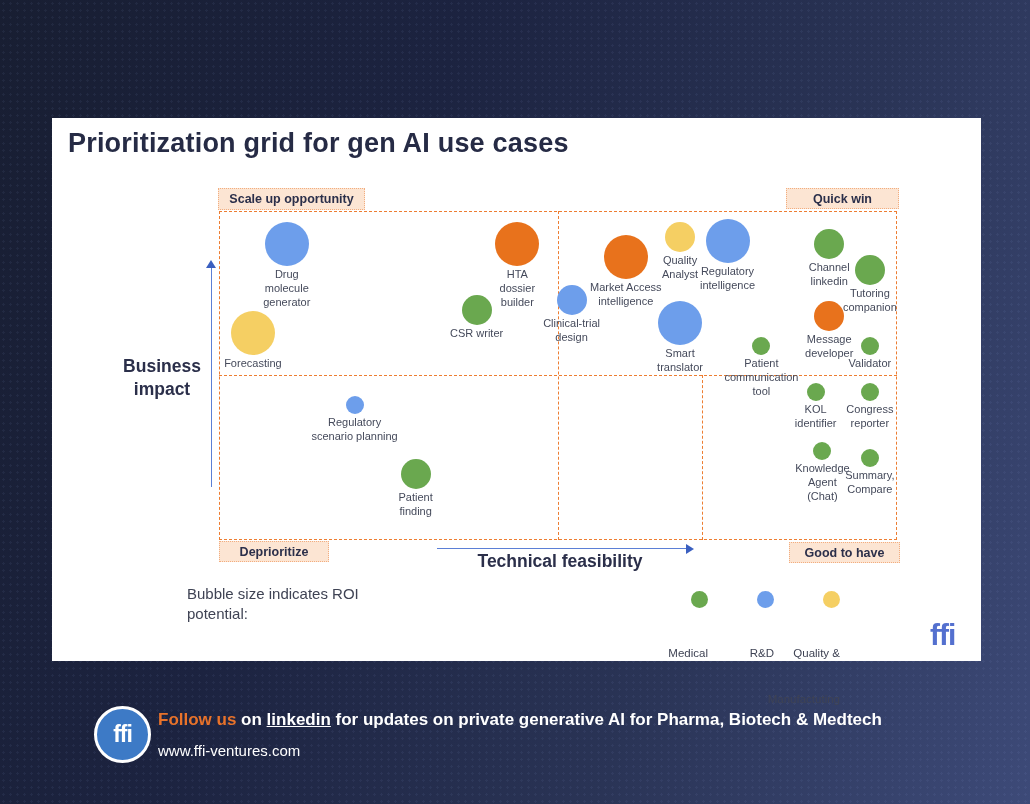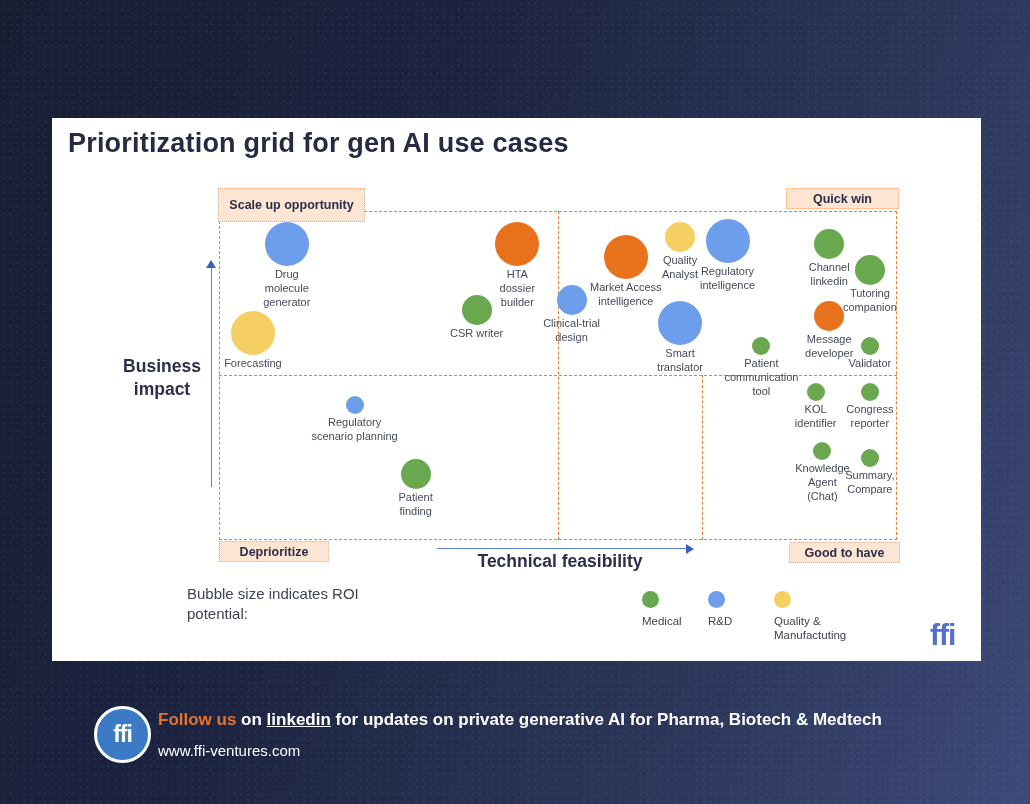--- a/index.html
+++ b/index.html
@@ -24,21 +24,21 @@
   .abs { position:absolute; }
   .plot-outline { left:167px; top:93px; width:678px; height:329px; border:1px dashed #ed7d31; }
   .divider-v  { left:506px; top:93px;  height:329px; width:0; border-left:1px dashed #ed7d31; }
   .divider-h  { left:167px; top:257px; width:678px; height:0; border-top:1px dashed #ed7d31; }
   .divider-v2 { left:650px; top:257px; height:165px; width:0; border-left:1px dashed #ed7d31; }
   .quad-label {
     position:absolute; background:#fce5d3; border:1px dotted #f2ad7f;
     font-size:12.5px; font-weight:bold; color:#2b2f4a;
     display:flex; align-items:center; justify-content:center;
   }
-  #quad-tl { left:166px; top:70px;  width:147px; height:34px; }
+  #quad-tl { left:166px; top:70px;  width:147px; height:22px; }
   #quad-tr { left:734px; top:70px;  width:113px; height:21px; }
   #quad-bl { left:167px; top:423px; width:110px; height:21px; }
   #quad-br { left:737px; top:424px; width:111px; height:21px; }
   
   .y-axis-line { left:159px; top:150px; height:219px; width:0; border-left:1.5px solid #5b7fd6; }
   .y-arrowhead { left:154px; top:142px; width:0; height:0;
     border-left:5px solid transparent; border-right:5px solid transparent; border-bottom:8px solid #3a5fc0; }
   .x-axis-line { left:385px; top:430px; width:251px; height:0; border-top:1.5px solid #5b7fd6; }
   .x-arrowhead { left:634px; top:426px; width:0; height:0;
     border-top:5px solid transparent; border-bottom:5px solid transparent; border-left:8px solid #3a5fc0; }
@@ -53,21 +53,21 @@
   }
   .bubble-label div { white-space:nowrap; }
   
   .size-caption { left:135px; top:466px; font-size:15px; color:#3f4354; line-height:1.35; }
   #size-items { left:324px; top:450px; display:flex; align-items:flex-end; gap:3px; }
   .size-item { display:flex; flex-direction:column; align-items:center; }
   .size-circle { background:#2646b4; border-radius:50%; }
   .size-label { font-size:11.5px; color:#3f4354; margin-top:3px; }
   
   #cat-items { left:590px; top:473px; display:flex; }
-  .cat-item { width:66px; display:flex; flex-direction:column; align-items:flex-start; }
+  .cat-item { width:66px; display:flex; flex-direction:column; align-items:flex-end;gap:32px; }
   .cat-circle { width:17px; height:17px; border-radius:50%; margin-bottom:6px; }
   .cat-line { font-size:11.5px; color:#3f4354; line-height:1.25; white-space:nowrap; }
   .card-logo { left:878px; top:500px; font-size:30px; font-weight:bold; color:#5470cf; letter-spacing:-1px; }
   
   .footer-logo {
     left:94px; top:706px; width:57px; height:57px; border-radius:50%;
     background:#3d7ac6; border:3px solid #ffffff;
     display:flex; align-items:center; justify-content:center;
     color:#ffffff; font-size:23px; font-weight:bold; letter-spacing:-1px;
   }

